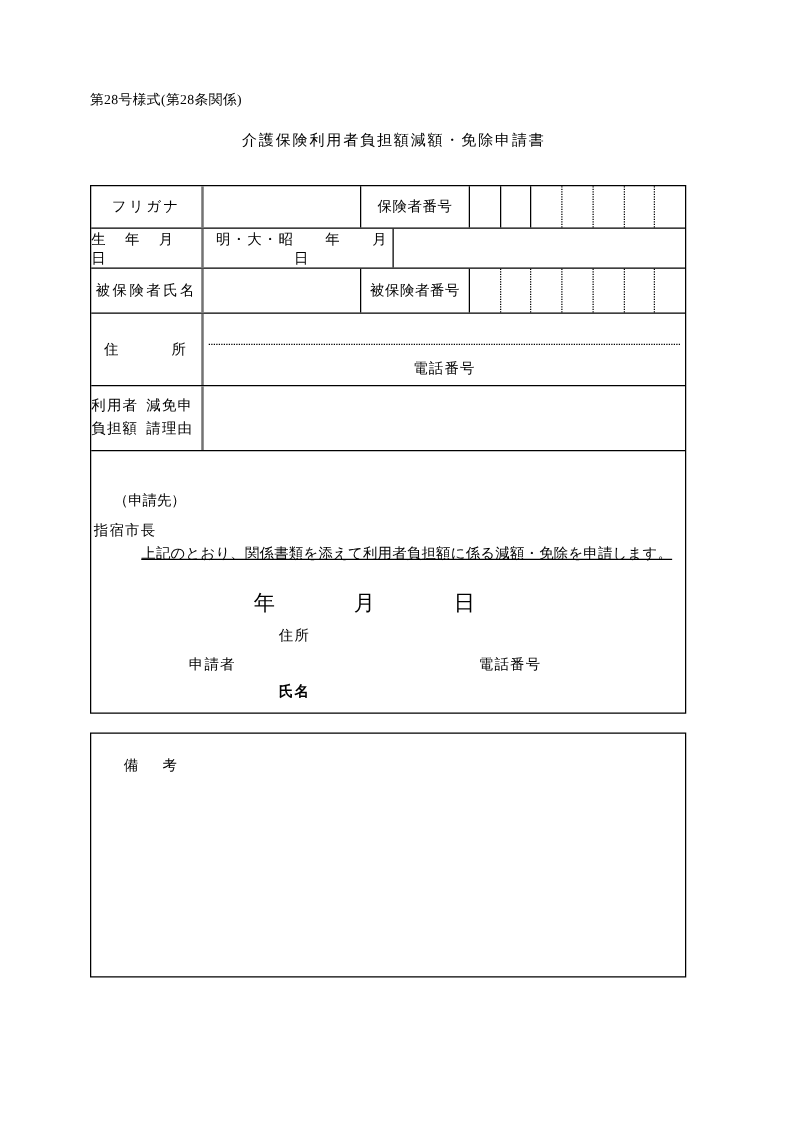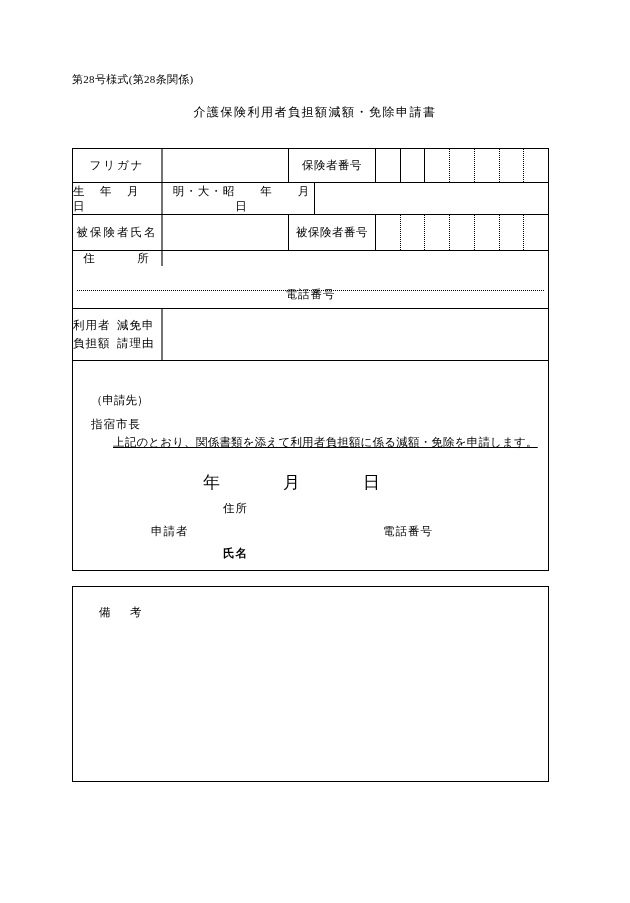--- a/index.html
+++ b/index.html
@@ -112,21 +112,21 @@
     width: 152px;
     min-width: 152px;
     padding-left: 6px;
     border-right: 1px solid #000;
     letter-spacing: 1px;
     font-size: 11.5px;
   }
   .r3 .rest { flex: 1; }
 
   
-  .r4 { height: 58px; flex-direction: column; }
+  .r4 { height: 58px; }
   .r4 .addr-area {
     flex: 1;
     position: relative;
   }
   .r4 .dotted-line {
     position: absolute;
     left: 4px; right: 4px;
     top: 24px;
     border-top: 1px dotted #000;
   }
@@ -150,21 +150,21 @@
     display: block;
   }
   .r6 .t-dest {
     position: absolute;
     left: 18px;
     top: 32px;
     font-size: 11.5px;
   }
   .r6 .t-mayor {
     position: absolute;
-    left: 18px;
+    left: 2px;
     top: 56px;
     font-size: 11.5px;
     letter-spacing: 1px;
   }
   .r6 .t-body {
     position: absolute;
     left: 40px;
     top: 74px;
     font-size: 11.5px;
     letter-spacing: 0.2px;

